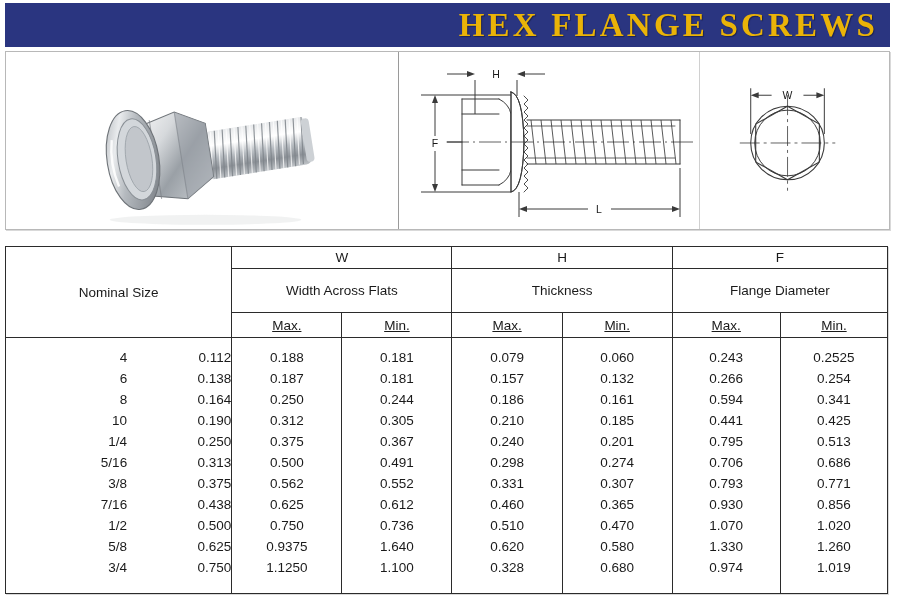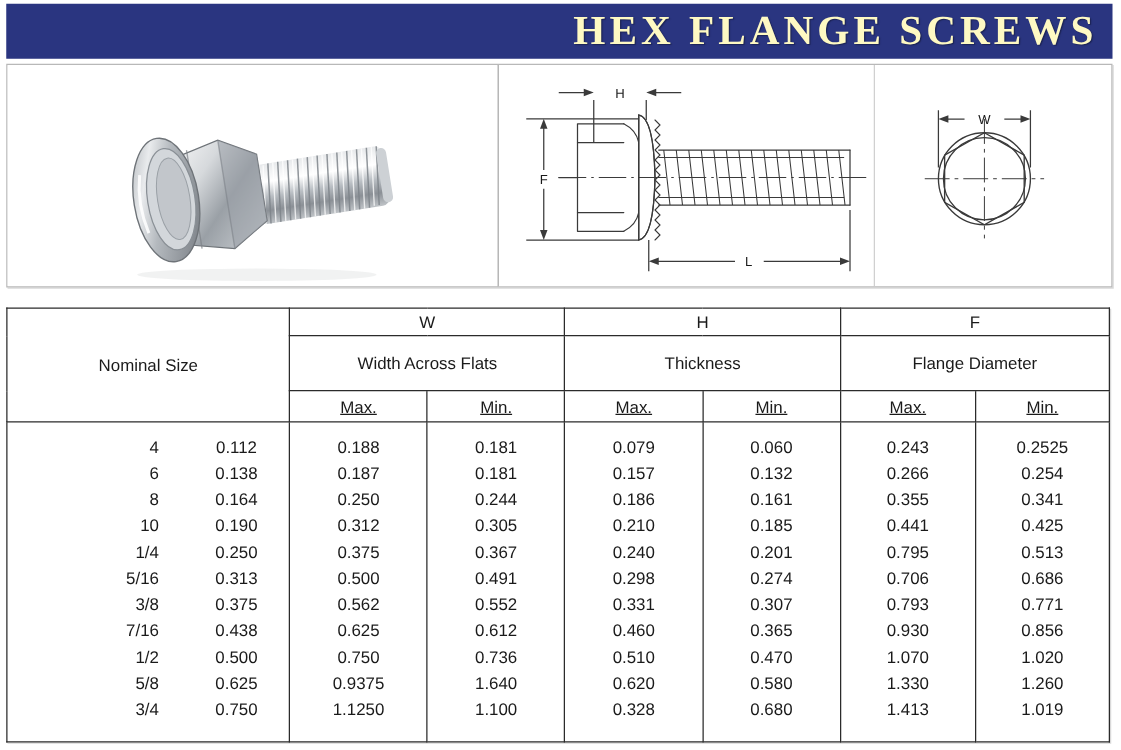--- a/index.html
+++ b/index.html
@@ -24,21 +24,21 @@
     display: flex;
     align-items: center;
     justify-content: flex-end;
     padding-right: 12px;
   }
   .banner-title {
     font-family: "Liberation Serif", serif;
     font-weight: bold;
     font-size: 33px;
     letter-spacing: 3.2px;
-    color: #fef9c3;
+    color: #eab308;
     white-space: nowrap;
     line-height: 1;
     text-shadow: 1px 1px 1px rgba(0,0,0,0.35);
   }
 
   
   .figure-panel {
     position: absolute;
     left: 5px; top: 51px;
     width: 885px; height: 179px;
@@ -97,21 +97,21 @@
     font-size: 13.5px;
     text-align: center;
   }
   .nominal-pair {
     display: flex;
     height: 21px;
     line-height: 21px;
     font-size: 13.5px;
   }
   .nominal-pair .np-size { width: 60%; text-align: right; padding-right: 14px; }
-  .nominal-pair .np-dec  { width: 40%; text-align: center;  padding-left: 6px; }
+  .nominal-pair .np-dec  { width: 40%; text-align: right;  padding-left: 6px; }
 
   .col-nominal-wrap { padding-top: 9px; padding-left: 18px; padding-right: 18px; }
 </style>
 </head>
 <body>
 
 <div class="banner">
   <div class="banner-title">HEX FLANGE SCREWS</div>
 </div>
 
@@ -428,29 +428,29 @@
             <span>0.365</span>
             <span>0.470</span>
             <span>0.580</span>
             <span>0.680</span>
           </div>
       </td>
       <td>
         <div class="val-stack">
             <span>0.243</span>
             <span>0.266</span>
-            <span>0.355</span>
+            <span>0.594</span>
             <span>0.441</span>
             <span>0.795</span>
             <span>0.706</span>
             <span>0.793</span>
             <span>0.930</span>
             <span>1.070</span>
             <span>1.330</span>
-            <span>1.413</span>
+            <span>0.974</span>
           </div>
       </td>
       <td>
         <div class="val-stack">
             <span>0.2525</span>
             <span>0.254</span>
             <span>0.341</span>
             <span>0.425</span>
             <span>0.513</span>
             <span>0.686</span>

